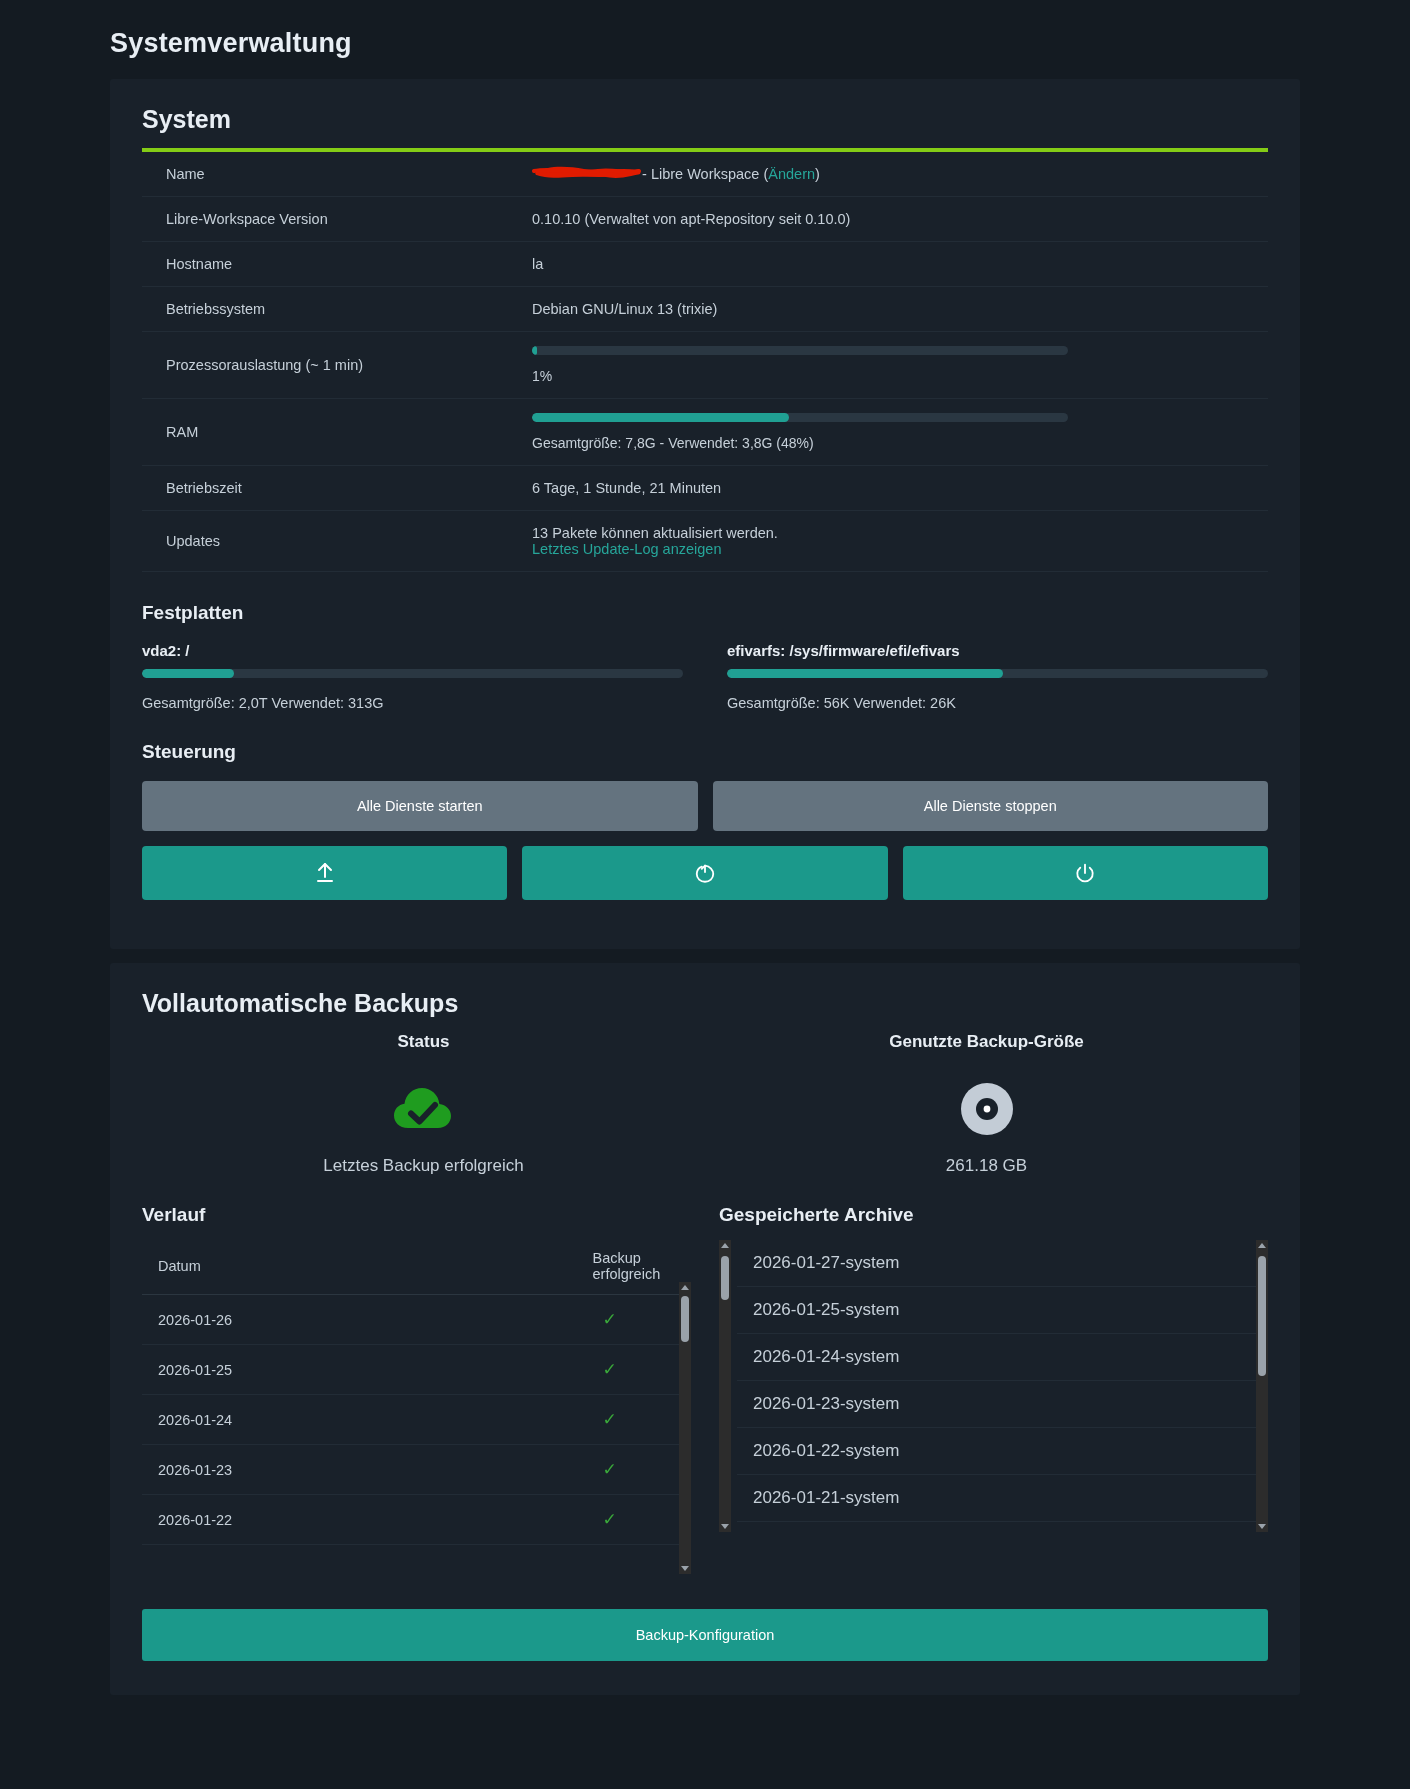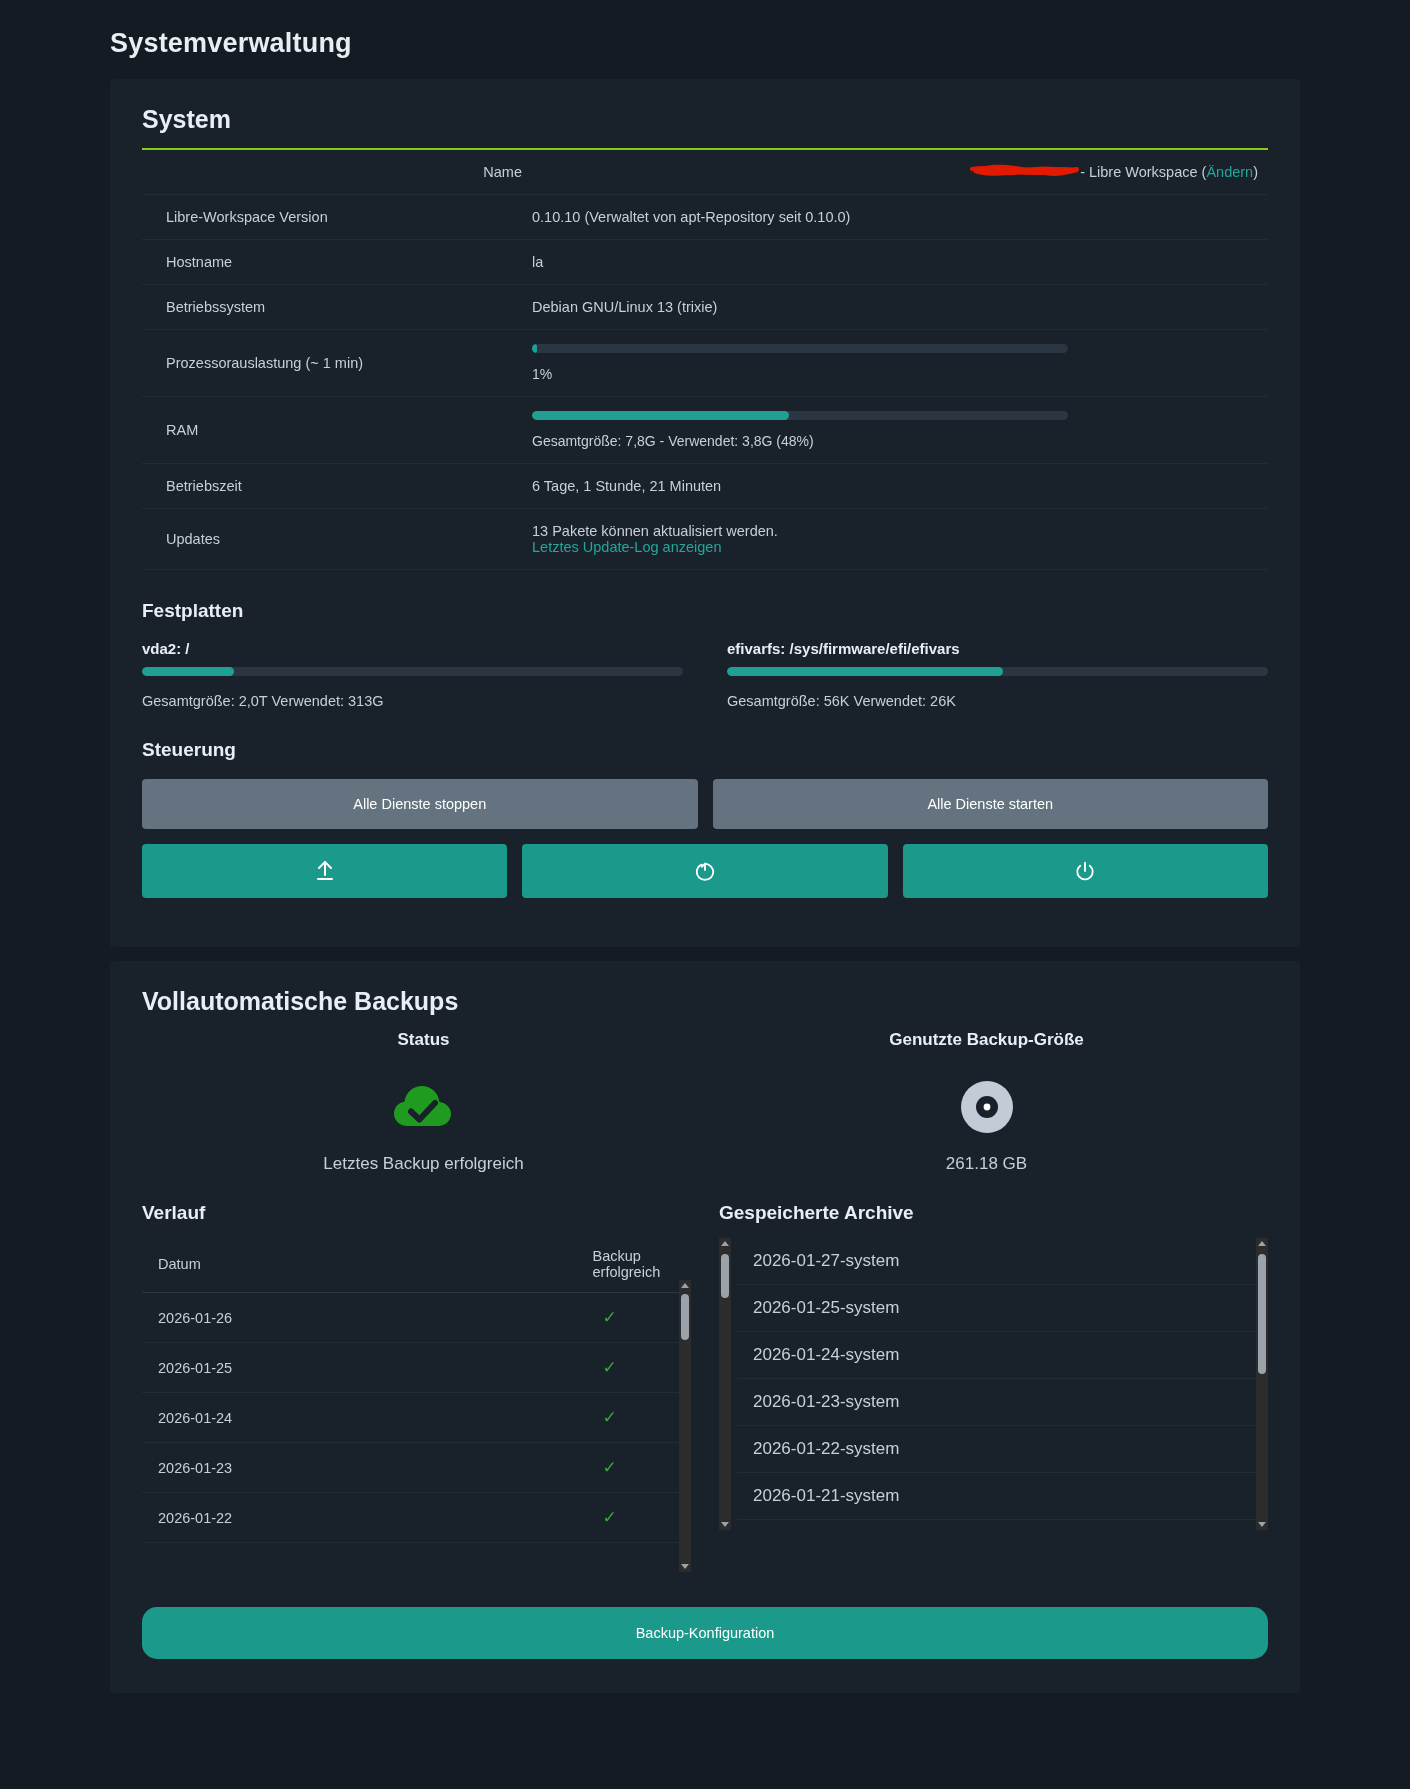--- a/index.html
+++ b/index.html
@@ -46,21 +46,21 @@
   .section-title {
     font-size: 19px;
     font-weight: bold;
     color: #e8eef4;
     margin: 30px 0 18px 0;
   }
 
   
   .sys-table { width: 100%; border-collapse: collapse; }
   .sys-table tr { border-bottom: 1px solid #222c36; }
-  .sys-table tr:first-child { border-top: 2px solid #84cc16; text-align: right; }
+  .sys-table tr:first-child { border-top: 4px solid #84cc16; }
   .sys-table td {
     padding: 14px 10px 14px 0;
     font-size: 14.5px;
     color: #c6d0d9;
     vertical-align: middle;
   }
   .sys-table td.label { width: 390px; padding-left: 24px; color: #c6d0d9; }
   .sys-table td.value { color: #c6d0d9; }
 
   .link { color: #26a69a; text-decoration: none; }
@@ -211,21 +211,21 @@
   .arch-sbar { height: 292px; }
 
   .archive-box { position: relative; padding-left: 16px; }
 
   .bottom-btn {
     display: block;
     width: 100%;
     margin-top: 22px;
     background: #1b998b;
     border: none;
-    border-radius: 15px;
+    border-radius: 3px;
     color: #fff;
     font-family: "Liberation Sans", sans-serif;
     font-size: 14.5px;
     padding: 18px 8px;
     cursor: pointer;
   }
 </style>
 </head>
 <body>
 
@@ -307,22 +307,22 @@
         <div class="disk-name">efivarfs: /sys/firmware/efi/efivars</div>
         <div class="bar-track">
           <div class="bar-fill" id="disk1-fill" style="width: 51%;"></div>
         </div>
         <div class="disk-caption">Gesamtgröße: 56K Verwendet: 26K</div>
       </div>
     </div>
 
     <div class="section-title">Steuerung</div>
     <div class="btn-row">
+      <button class="btn btn-grey">Alle Dienste starten</button>
       <button class="btn btn-grey">Alle Dienste stoppen</button>
-      <button class="btn btn-grey">Alle Dienste starten</button>
     </div>
     <div class="btn-row">
       <button class="btn btn-teal btn-icon">
         <span>
           <svg width="22" height="24" viewBox="0 0 22 24">
             <path d="M11 3 L11 16" stroke="#fff" stroke-width="2" stroke-linecap="round"></path>
             <path d="M5 9 L11 3 L17 9" stroke="#fff" stroke-width="2" fill="none" stroke-linecap="round" stroke-linejoin="round"></path>
             <path d="M4 20 L18 20" stroke="#fff" stroke-width="2" stroke-linecap="round"></path>
           </svg>
         </span>

